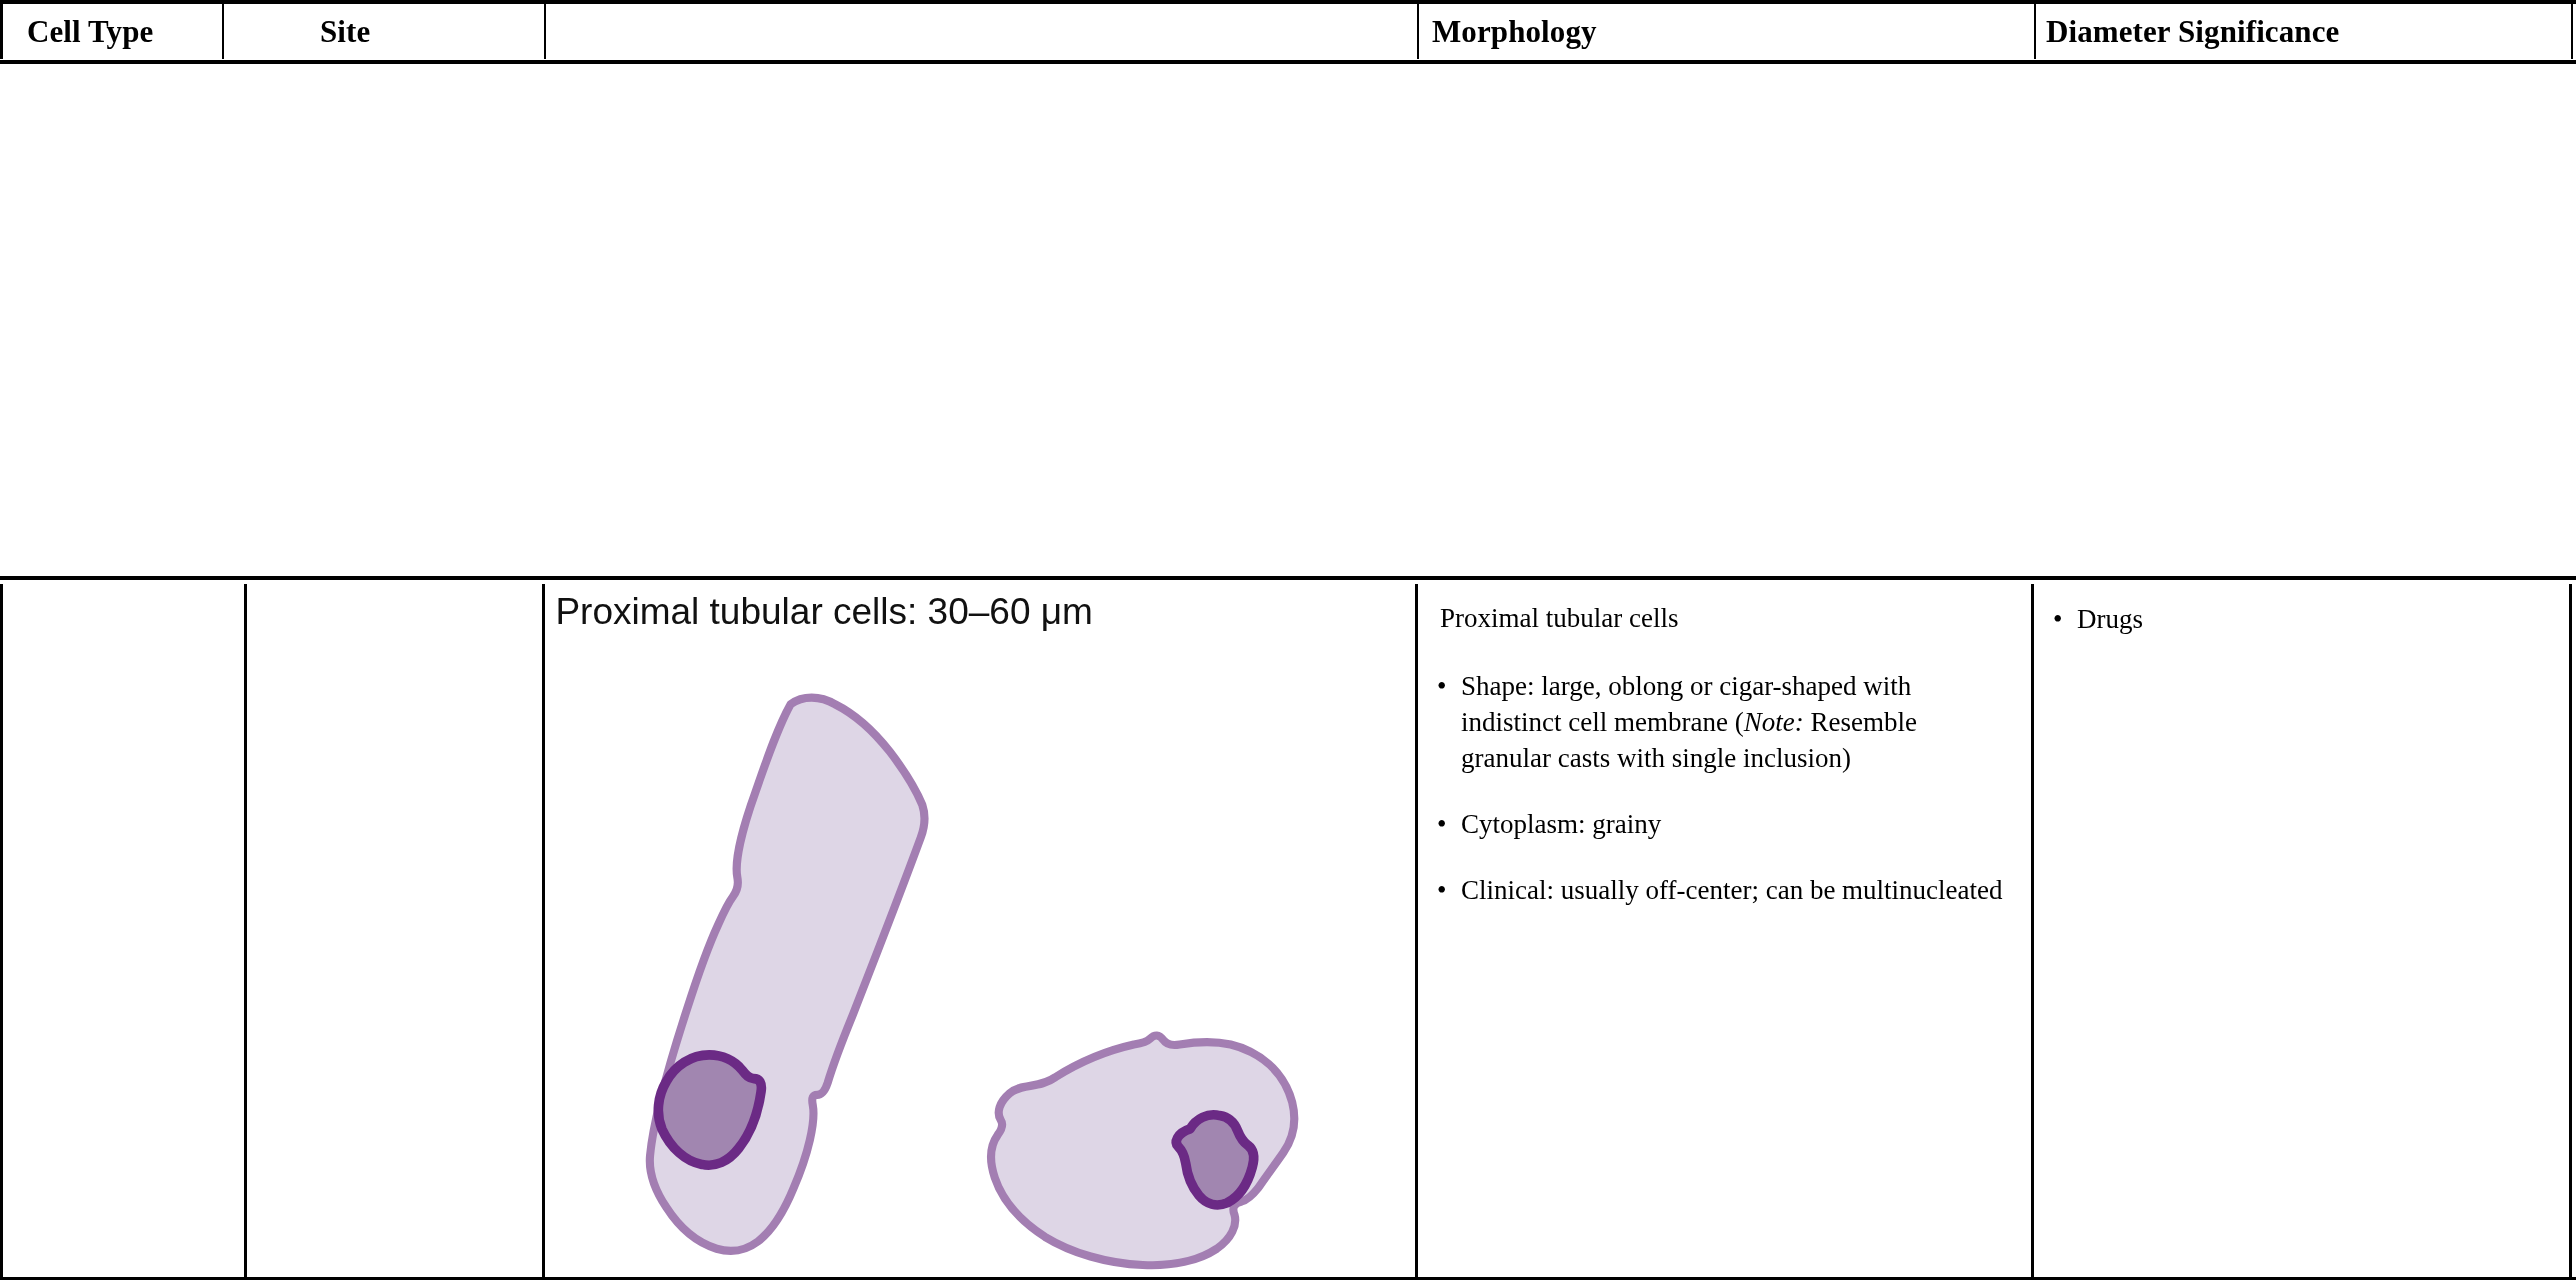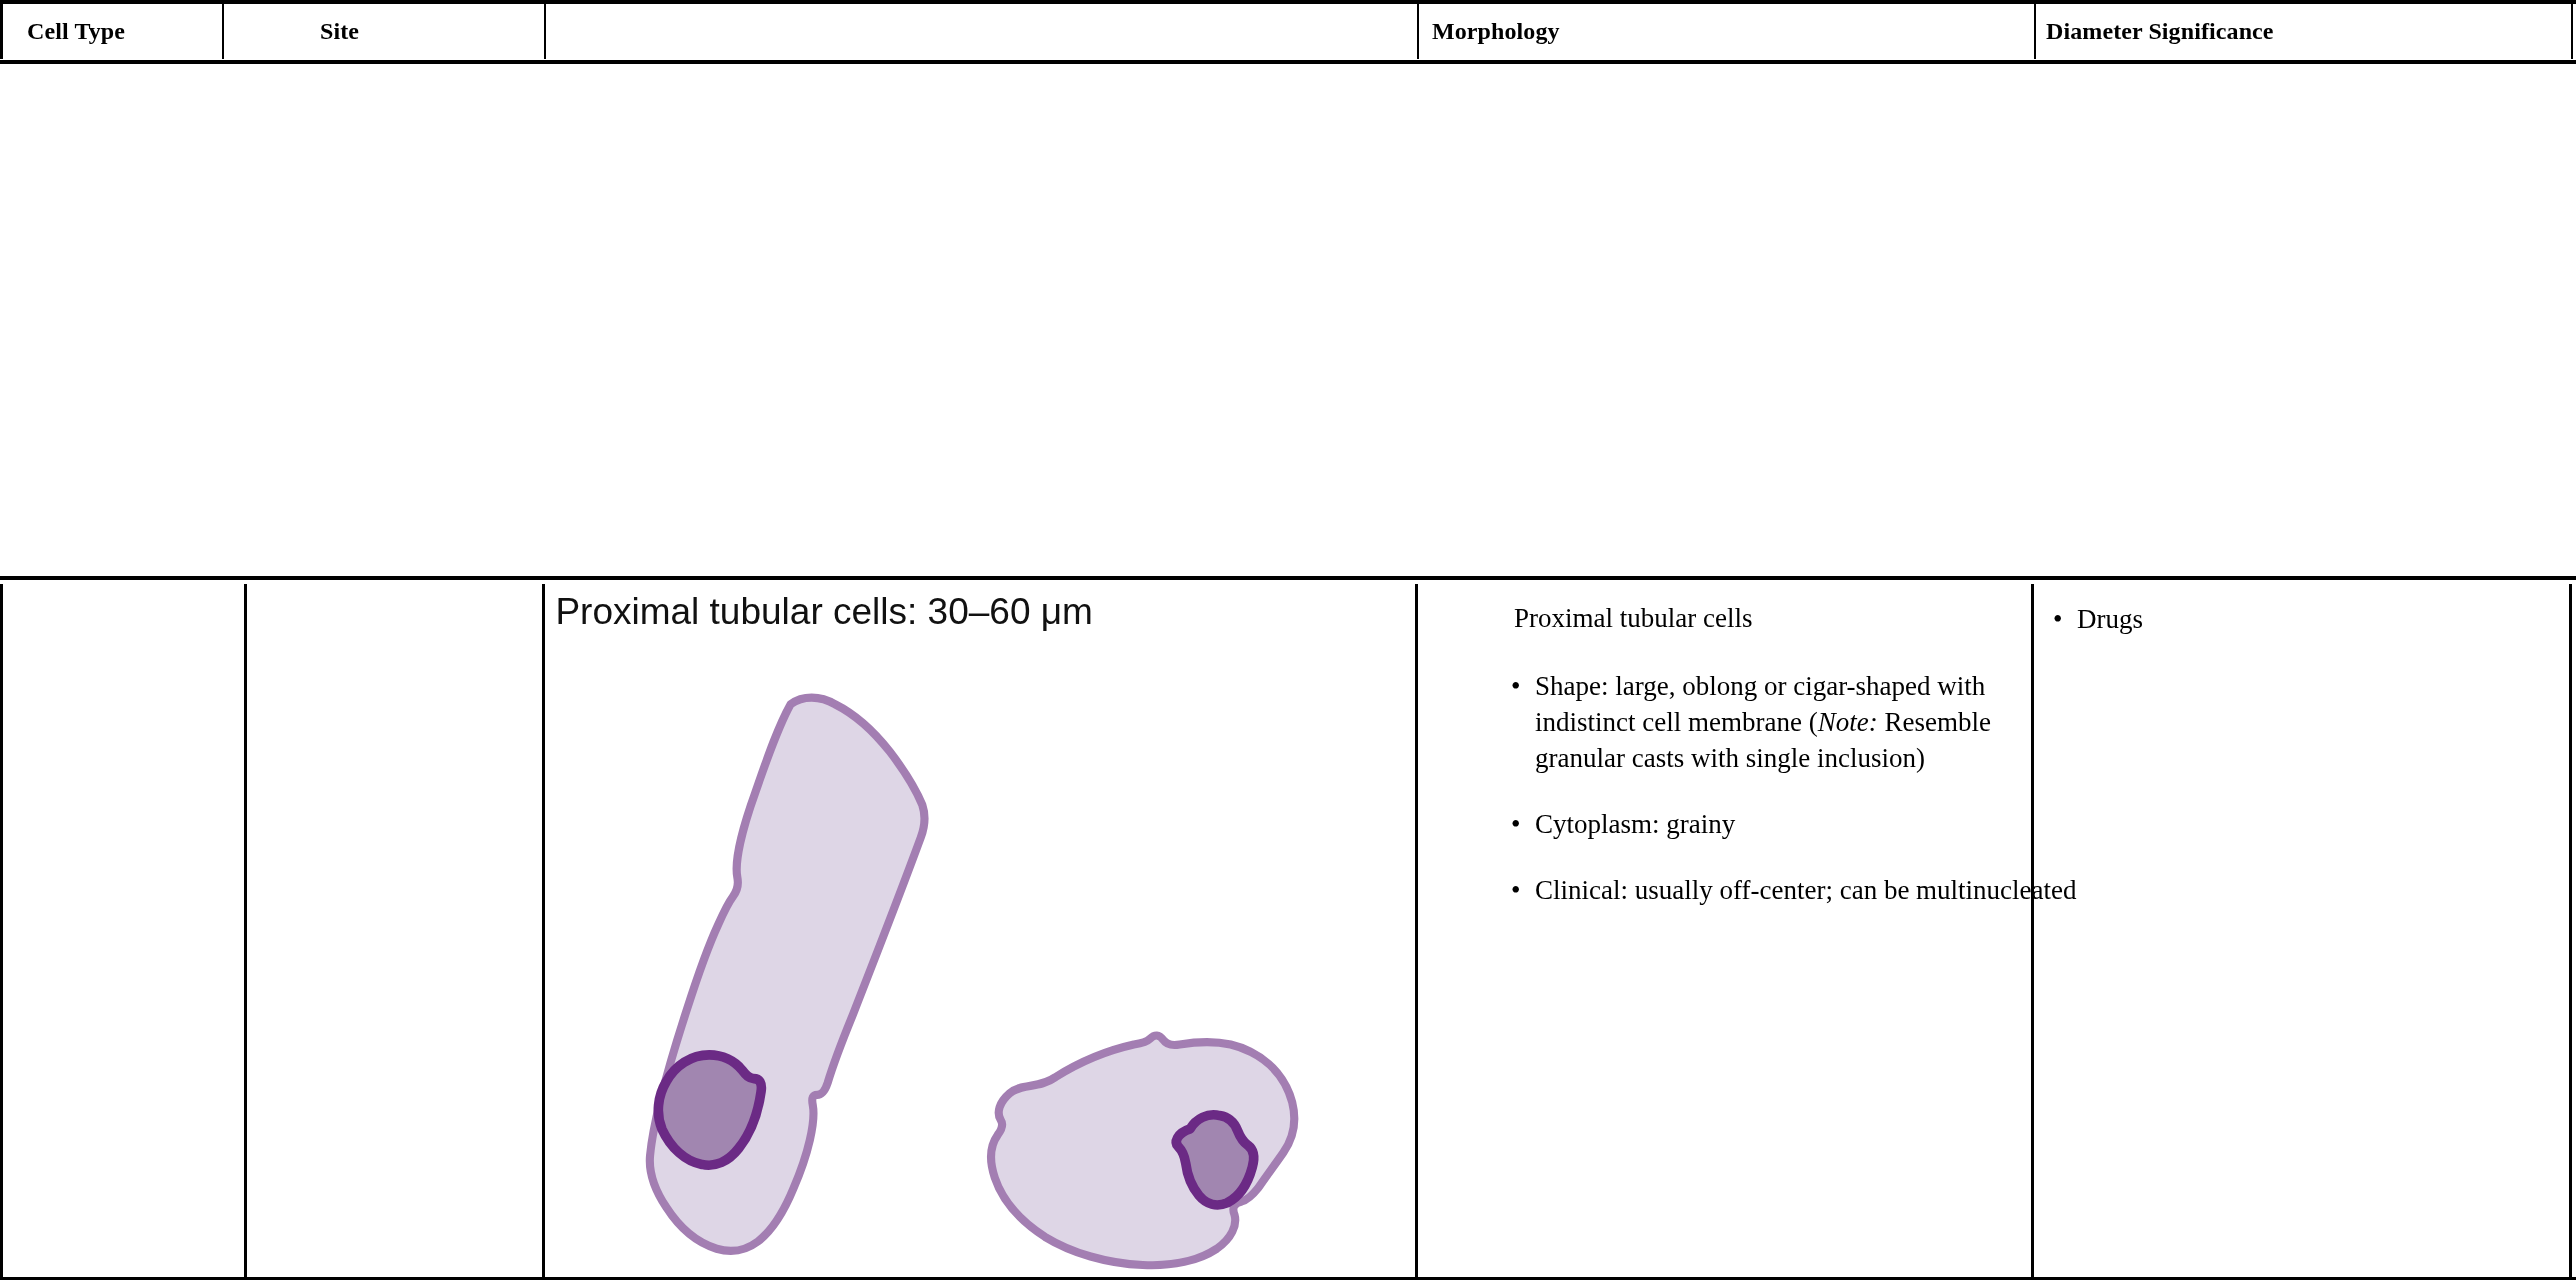--- a/index.html
+++ b/index.html
@@ -29,21 +29,21 @@
     background: #ffffff;
   }
   .header-band .hcell {
     position: absolute;
     top: 0;
     height: 55px;
     box-sizing: border-box;
     display: flex;
     align-items: center;
     font-weight: bold;
-    font-size: 24px;
+    font-size: 31px;
     letter-spacing: 0.1px;
     white-space: nowrap;
   }
   .header-band .hdiv {
     position: absolute;
     top: 0;
     width: 2.2px;
     height: 55px;
     background: #000000;
   }
@@ -148,21 +148,21 @@
     position: absolute;
     left: 0;
     top: 52px;
     width: 870px;
     height: 644px;
   }
   .cell-art svg { display: block; width: 100%; height: 100%; }
 
   
   .cell-morph {
-    left: 1492px;
+    left: 1418px;
     width: 613px;
     padding: 16.3px 19px 0 19px;
   }
   .morph-head {
     font-size: 27px;
     line-height: 34px;
     margin: 0 0 33px 3px;
   }
   .blist { margin: 0; padding: 0; list-style: none; }
   .blist li {

